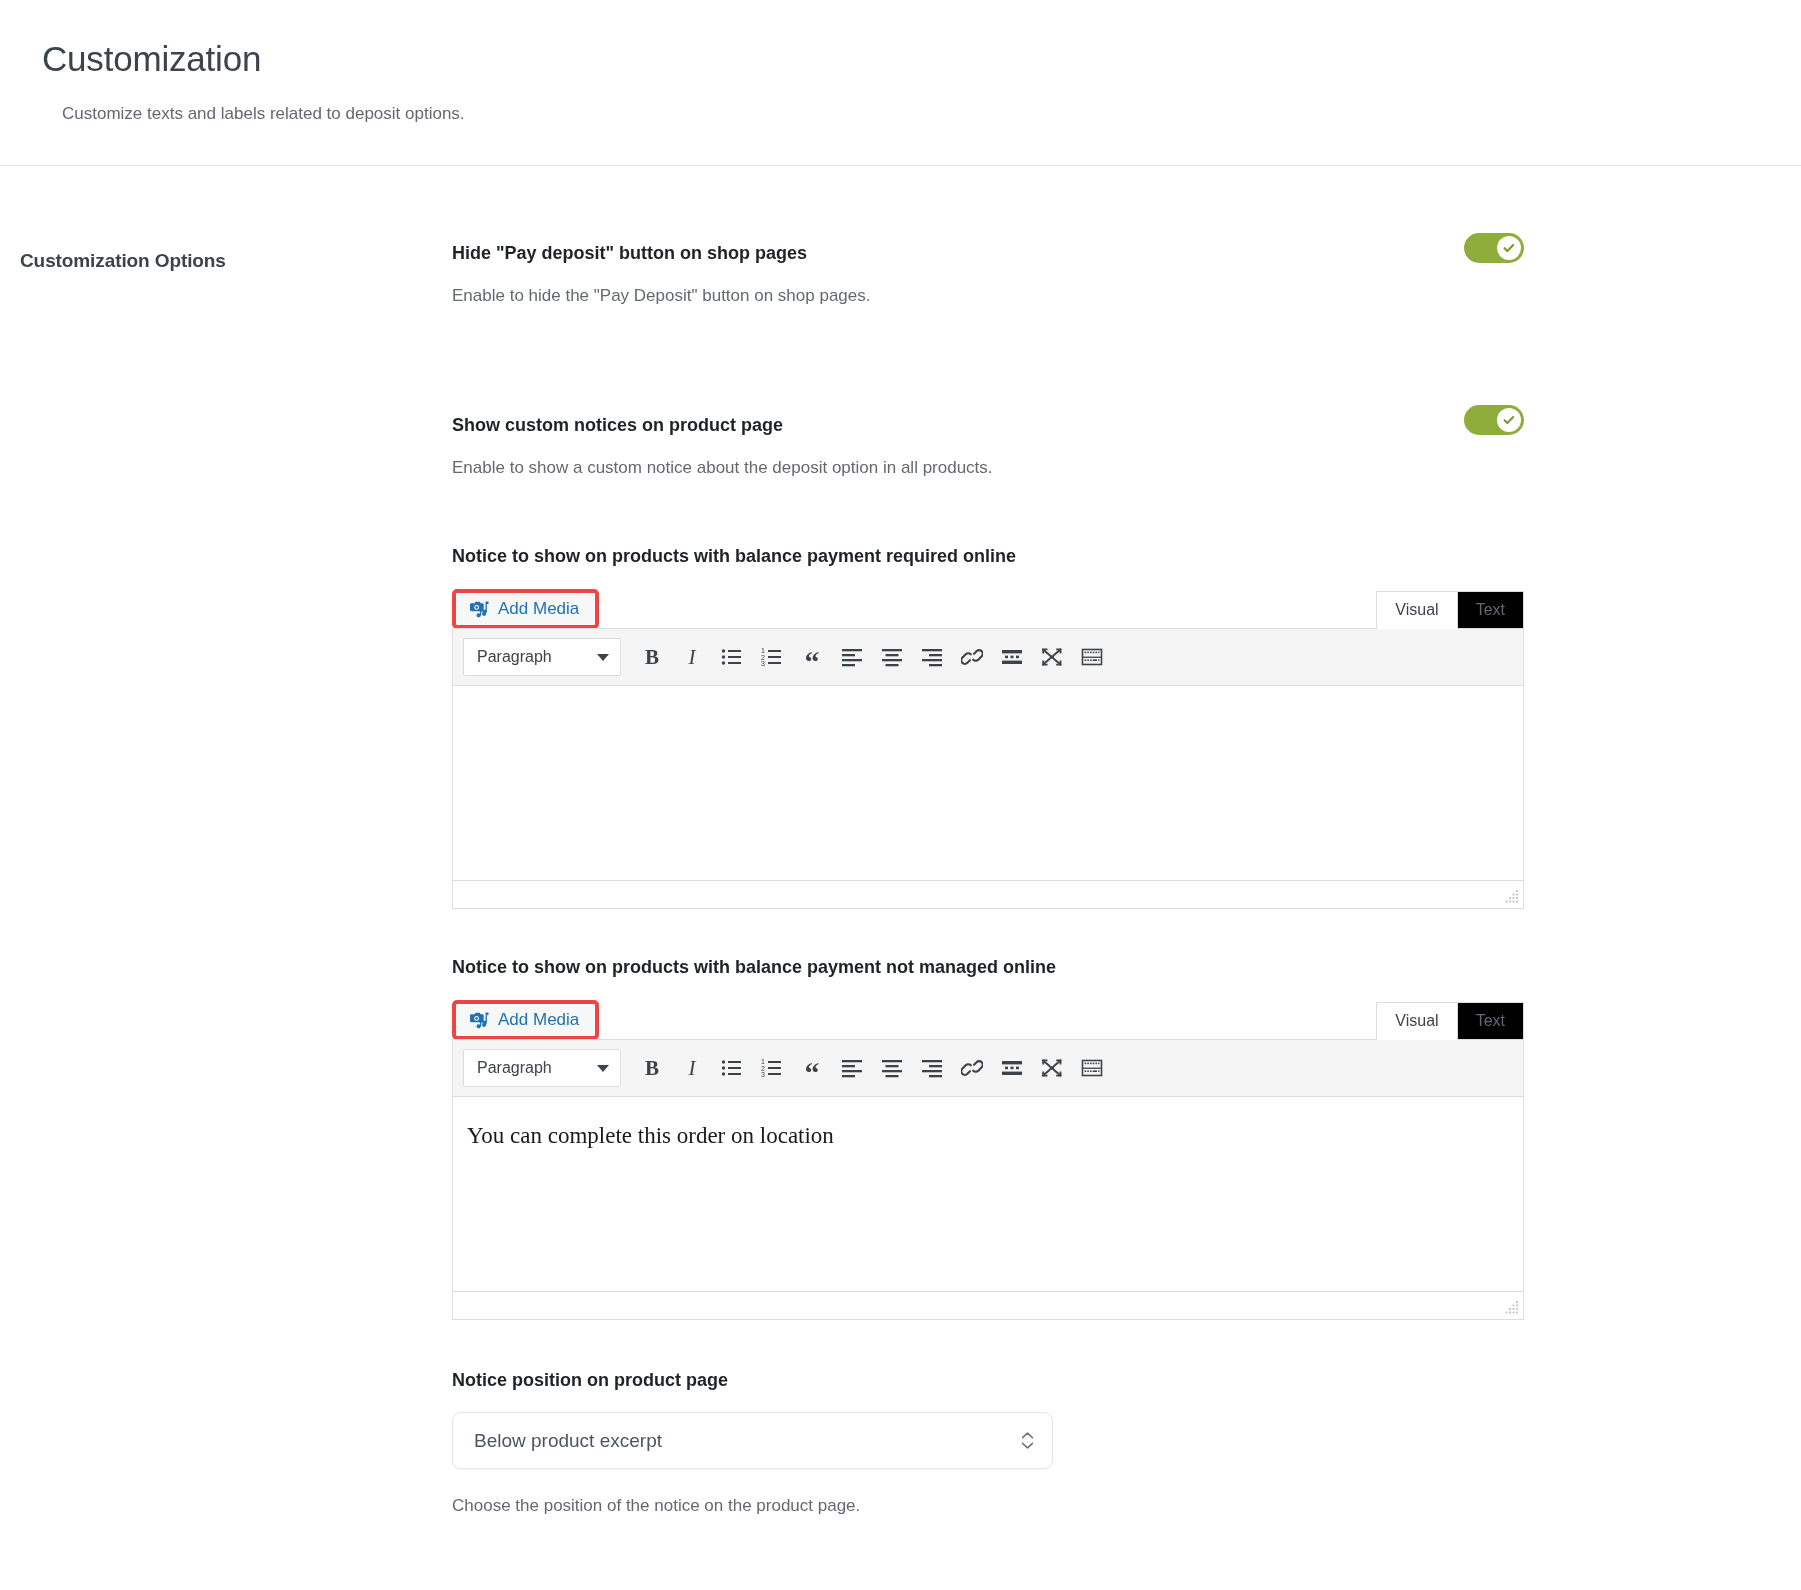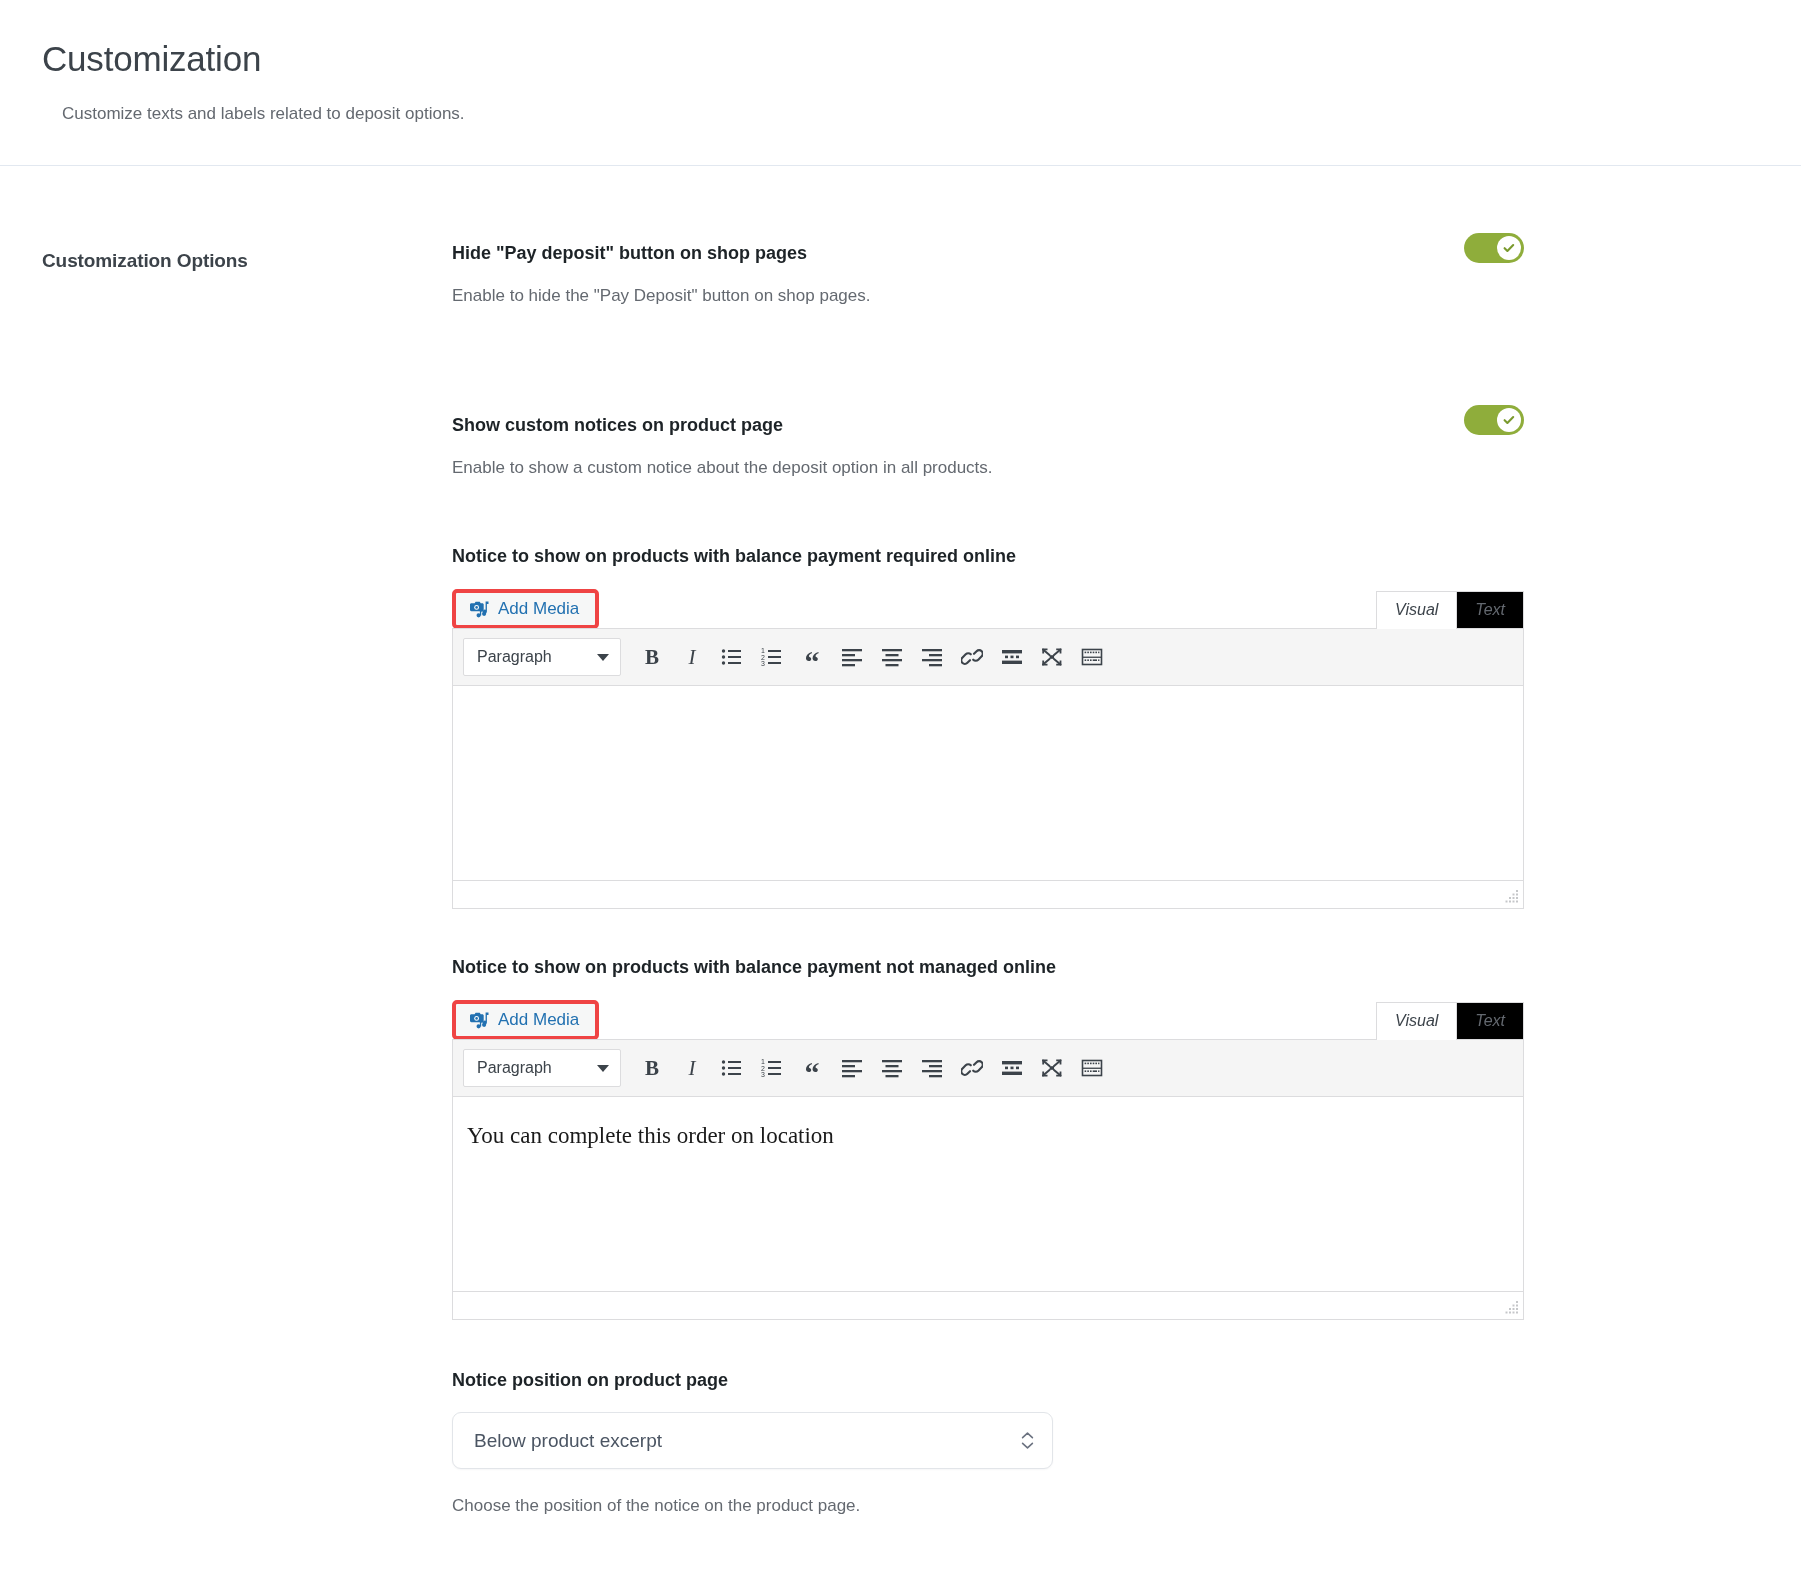--- a/index.html
+++ b/index.html
@@ -33,21 +33,21 @@
     margin-top: 41px;
     height: 1px;
     background: #e2e8f0;
     width: 1801px;
   }
 
   
   .body-area { display: flex; padding-top: 76px; }
   .col-label {
     width: 452px;
-    padding-left: 42px;
+    padding-left: 20px;
     flex: 0 0 452px;
   }
   .section-heading {
     font-size: 19px;
     font-weight: 700;
     color: #3c434a;
     letter-spacing: -0.1px;
     padding-top: 8px;
   }
   .col-fields { flex: 1 1 auto; padding-right: 40px; }
@@ -118,21 +118,21 @@
     padding: 0 16px 0 13px;
     background: #f6f7f7;
     border: 4px solid #ef4444;
     border-radius: 5px;
     color: #2271b1;
     font-size: 17px;
     cursor: pointer;
   }
   .add-media-btn svg { display: block; }
 
-  .vt-tabs { display: flex; align-items: flex-end; height: 40px; font-style: italic; }
+  .vt-tabs { display: flex; align-items: flex-end; height: 40px; }
   .vt-tab {
     font-size: 16px;
     color: #646970;
     padding: 8px 18px 9px;
     border: 1px solid #dcdcde;
     border-bottom: none;
     background: #000000;
     line-height: 20px;
     cursor: pointer;
     position: relative;

